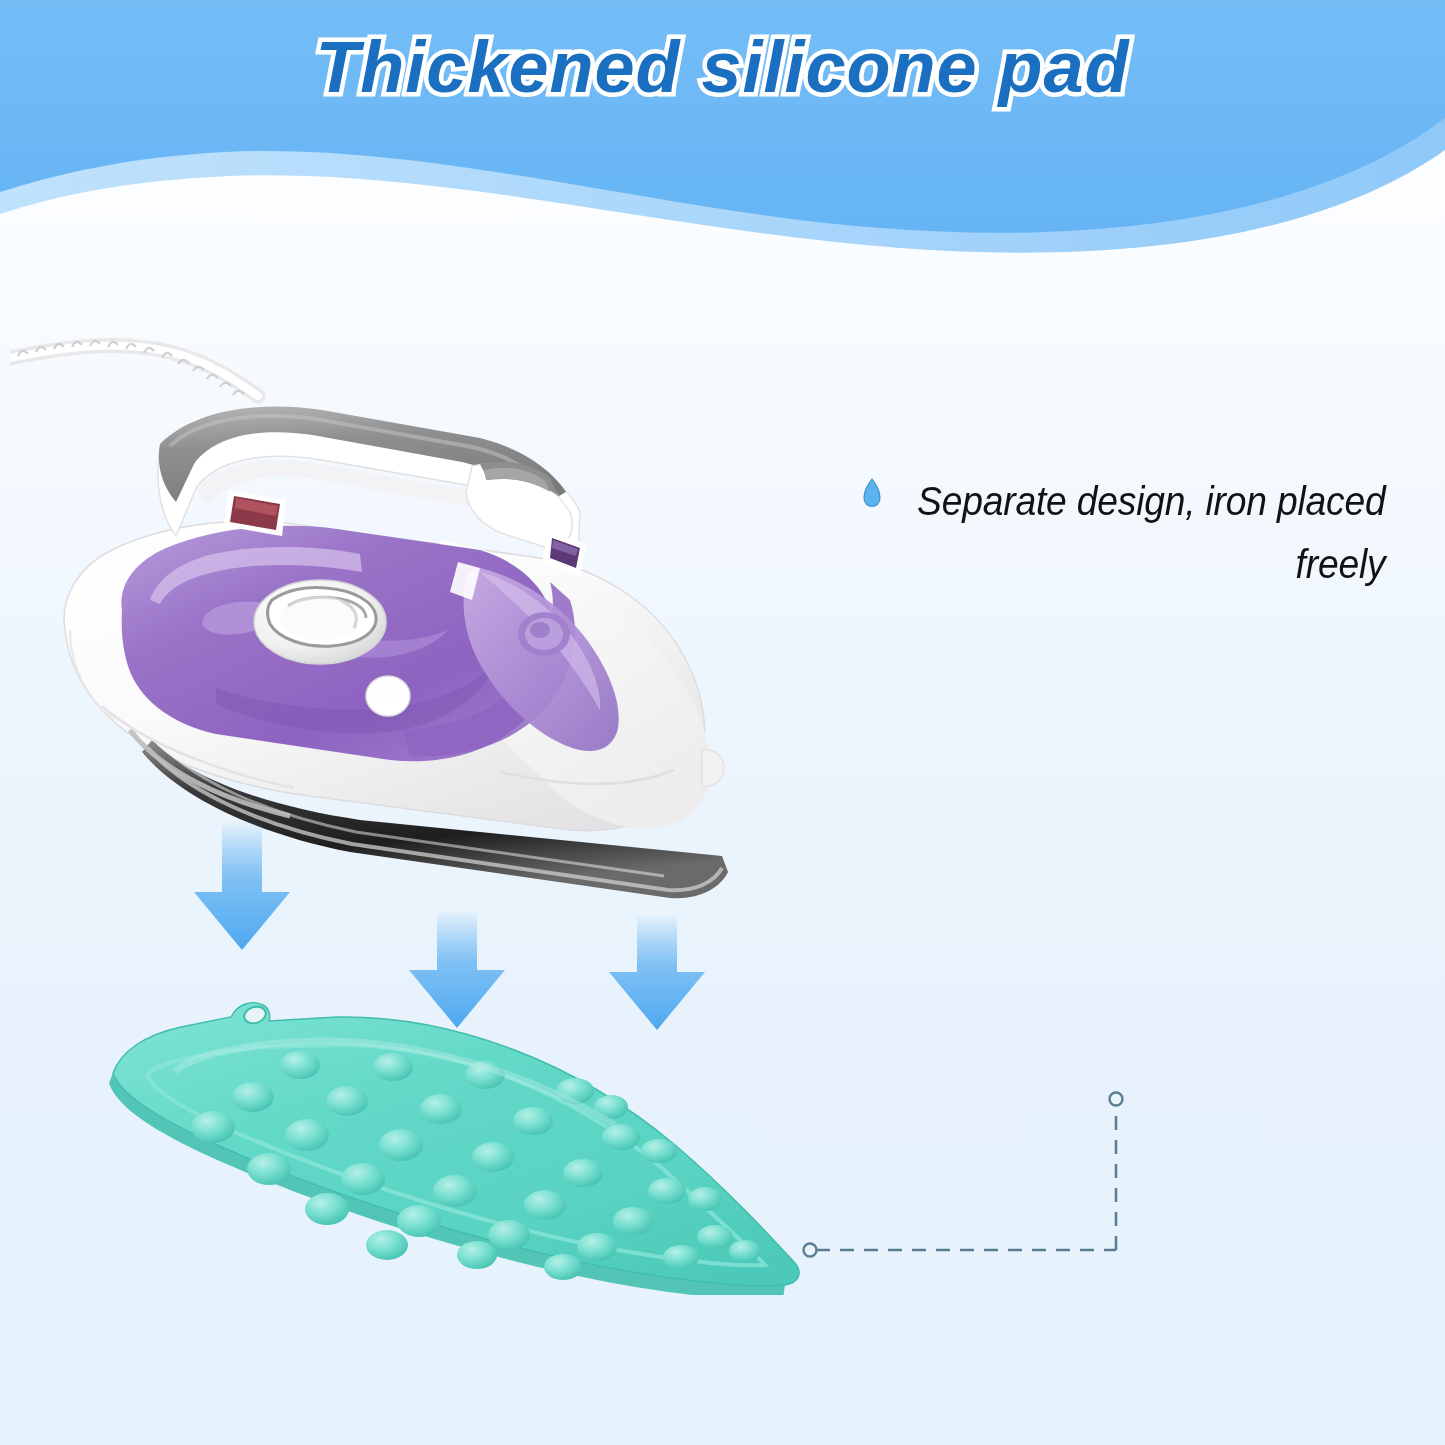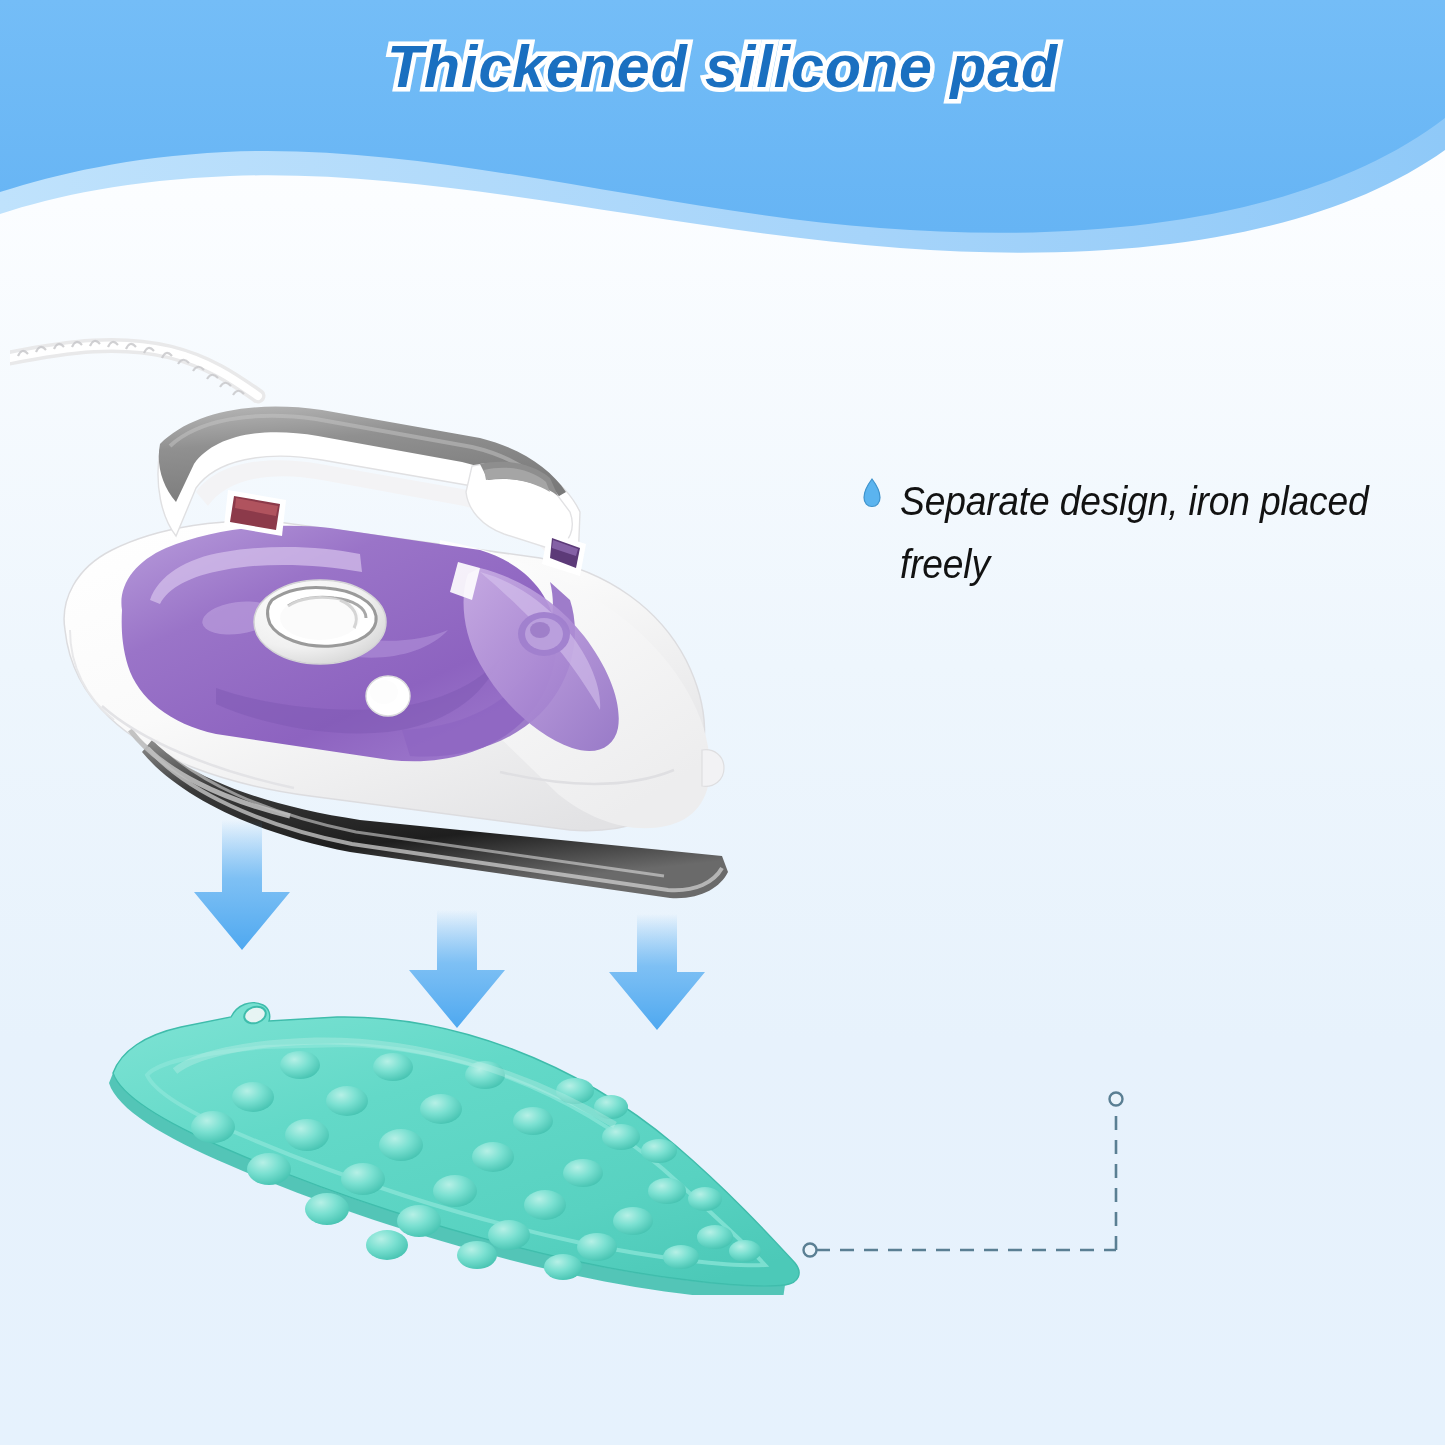--- a/index.html
+++ b/index.html
@@ -13,21 +13,21 @@
     position:relative;width:1445px;height:1445px;overflow:hidden;
     background:linear-gradient(180deg,#ffffff 0%,#fbfdff 14%,#eef6fd 46%,#e7f2fc 72%,#e6f2fd 100%);
   }
 
   
   .banner-wrap{position:absolute;left:0;top:0;width:1445px;height:260px;overflow:hidden;}
   .banner-wrap svg{display:block;}
   .banner-title{
     position:absolute;left:0;top:14px;width:1445px;height:105px;
     display:flex;align-items:center;justify-content:center;
-    font-size:59px;font-weight:bold;font-style:italic;
+    font-size:72px;font-weight:bold;font-style:italic;
     letter-spacing:1px;
     color:#1a6fc0;
     -webkit-text-stroke:9px #ffffff;
     paint-order:stroke fill;
     text-shadow:0 2px 3px rgba(255,255,255,.9);
     white-space:nowrap;
     text-align:center;
   }
   .banner-title span{position:relative;}
 
@@ -48,21 +48,21 @@
   .callout svg{display:block;}
 
   
   .features{
     position:absolute;left:862px;top:470px;width:560px;
   }
   .feature{
     display:flex;align-items:flex-start;
     margin-bottom:118px;
   }
-  .feature:last-child{margin-bottom:0;}
+  .feature:last-child{margin-bottom:0;text-align:right;}
   .bullet-icon{
     flex:0 0 auto;width:20px;height:30px;margin-top:8px;margin-right:18px;
   }
   .bullet-icon svg{display:block;}
   .feature-text{
     font-size:40px;font-style:italic;line-height:1.58;
     color:#121212;letter-spacing:-.2px;
     font-family:"Liberation Sans","DejaVu Sans",sans-serif;
     transform:scaleX(.93);transform-origin:left center;
     max-width:600px;

